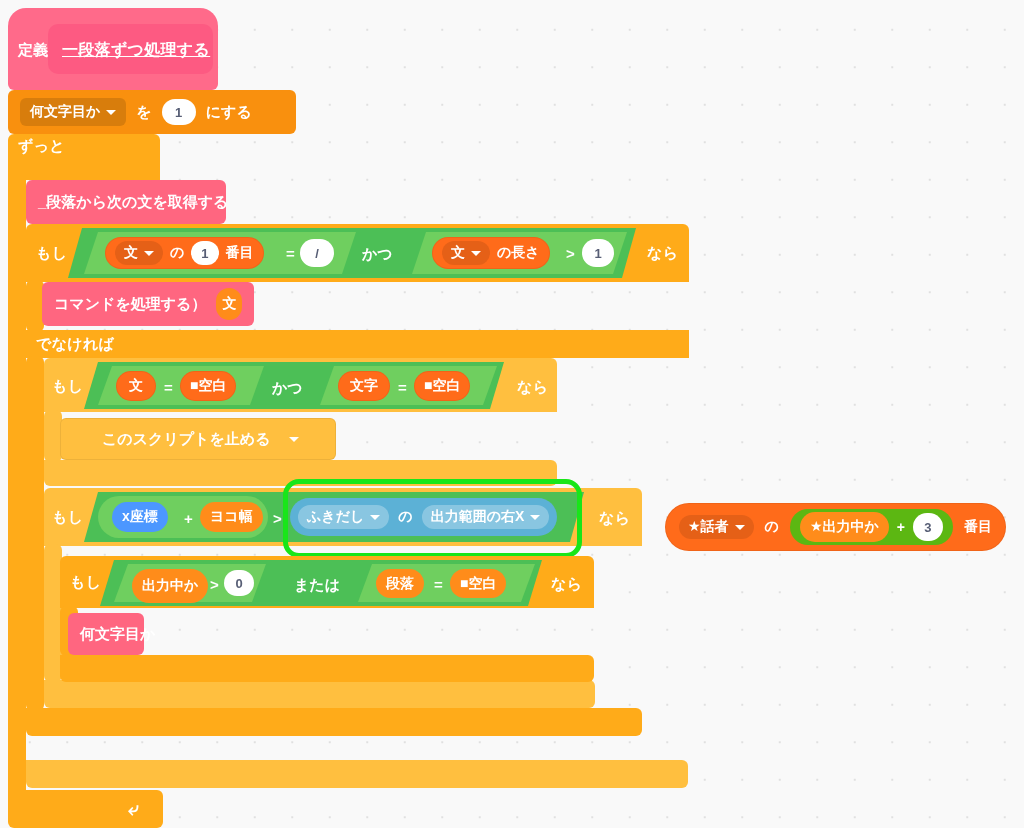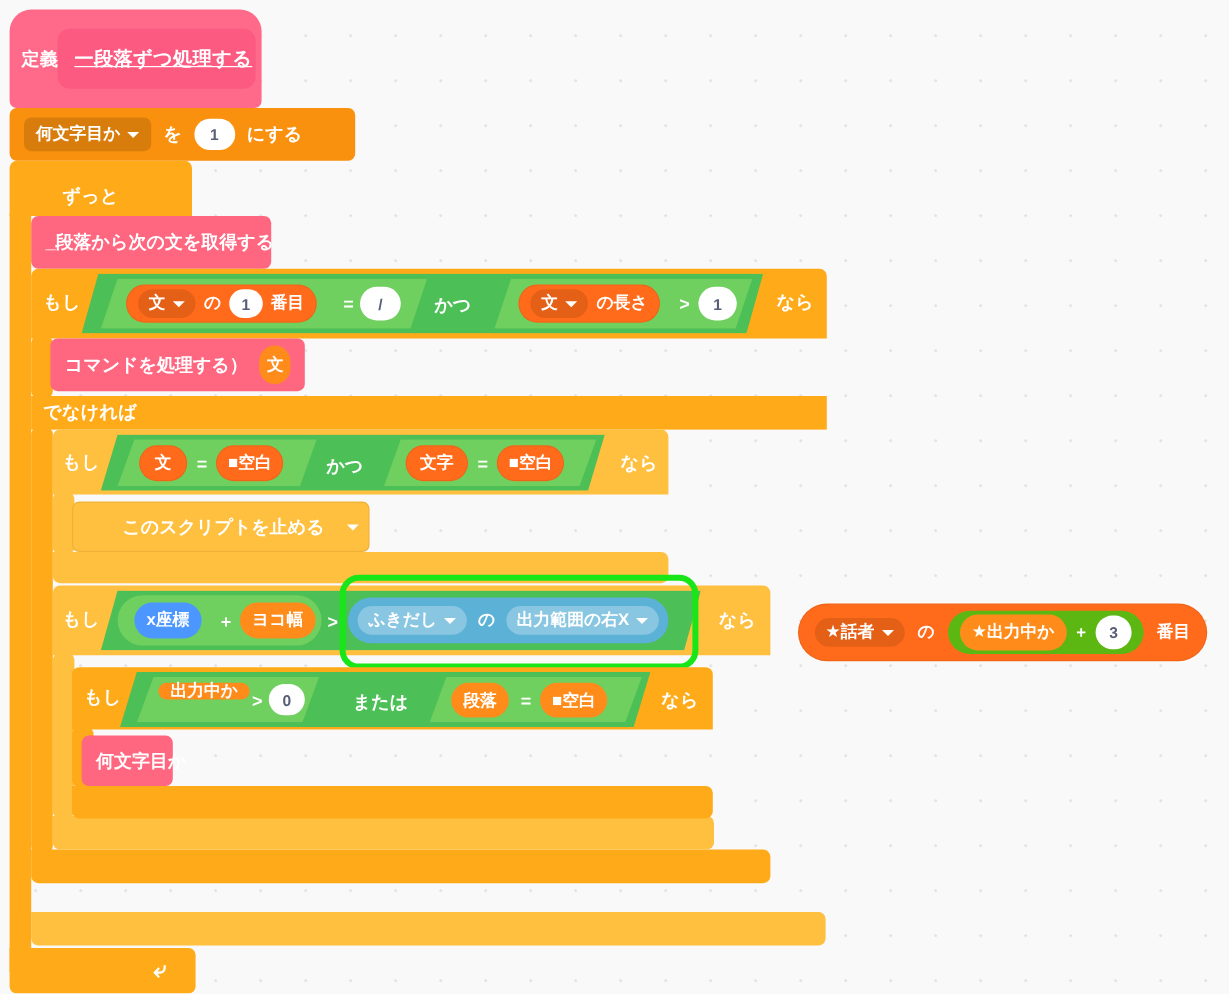--- a/index.html
+++ b/index.html
@@ -104,21 +104,21 @@
         <span>何文字目か</span>
         <span class="caret"></span>
       </div>
     </div>
     <span>を</span>
     <div class="oval num" style="position:relative;height:26px;min-width:34px;">1</div>
     <span>にする</span>
   </div>
 
   <div class="bar ctrl" style="left:8px;top:134px;width:152px;height:46px;background:#ffab19;border-radius:6px 6px 0 0;"></div>
-  <div class="txt" style="left:18px;top:156px;margin-left:34px;">ずっと</div>
+  <div class="txt" style="left:18px;top:138px;">ずっと</div>
 
   <div class="bar ctrl" style="left:8px;top:178px;width:18px;height:632px;background:#ffab19;border-radius:0;"></div>
 
   <div class="bar ctrl" style="left:8px;top:790px;width:155px;height:38px;background:#ffab19;border-radius:0 6px 6px 6px;"></div>
   <div class="loopicon" style="left:128px;top:798px;">⤷</div>
 
   <div class="stack pink" style="left:26px;top:180px;width:200px;height:44px;background:#ff6680;border-radius:6px;">
     <span>_段落から次の文を取得する</span>
   </div>
 
@@ -174,21 +174,21 @@
   <div class="hexlabel" style="position:absolute;left:164px;top:379px;">=</div>
   <div class="oval orange" style="left:180px;top:371px;height:30px;">■空白</div>
   <div class="hexlabel" style="position:absolute;left:272px;top:379px;">かつ</div>
   <div class="hex inner" style="left:320px;top:366px;width:177px;height:39px;background:#6fcf5f;"></div>
   <div class="oval orange" style="left:338px;top:371px;height:30px;min-width:52px;">文字</div>
   <div class="hexlabel" style="position:absolute;left:398px;top:379px;">=</div>
   <div class="oval orange" style="left:414px;top:371px;height:30px;">■空白</div>
   <div class="txt" style="left:517px;top:379px;">なら</div>
 
   <div class="bar" style="left:44px;top:410px;width:18px;height:52px;background:#ffbf3f;"></div>
-  <div class="stack stopblk" style="left:60px;top:418px;width:248px;height:42px;background:#ffbf3f;border-radius:6px;padding-left:42px;">
+  <div class="stack stopblk" style="left:60px;top:418px;width:276px;height:42px;background:#ffbf3f;border-radius:6px;padding-left:42px;">
     <span>このスクリプトを止める</span>
     <span class="caret" style="margin-left:8px;"></span>
   </div>
   <div class="bar" style="left:44px;top:460px;width:513px;height:26px;background:#ffbf3f;border-radius:0 6px 6px 6px;"></div>
 
   <div class="bar" style="left:44px;top:488px;width:598px;height:58px;background:#ffbf3f;border-radius:6px 6px 0 0;"></div>
   <div class="txt" style="left:52px;top:509px;">もし</div>
 
   <div class="hex outer" style="left:84px;top:492px;width:500px;height:50px;background:#4cbf56;"></div>
 
@@ -214,21 +214,21 @@
   <div class="highlight" style="left:283px;top:479px;width:299px;height:79px;"></div>
 
   <div class="bar" style="left:44px;top:544px;width:18px;height:138px;background:#ffbf3f;"></div>
   <div class="bar" style="left:44px;top:680px;width:551px;height:28px;background:#ffbf3f;border-radius:0 6px 6px 6px;"></div>
 
   <div class="bar" style="left:60px;top:556px;width:534px;height:52px;background:#ffab19;border-radius:6px 6px 0 0;"></div>
   <div class="txt" style="left:70px;top:574px;">もし</div>
 
   <div class="hex outer" style="left:100px;top:560px;width:442px;height:46px;background:#4cbf56;"></div>
   <div class="hex inner" style="left:114px;top:564px;width:152px;height:38px;background:#6fcf5f;"></div>
-  <div class="oval orange2" style="left:132px;top:569px;height:14px;background:#ff8c1a;">出力中か</div>
+  <div class="oval orange2" style="left:132px;top:569px;height:34px;background:#ff8c1a;">出力中か</div>
   <div class="hexlabel" style="position:absolute;left:210px;top:576px;">&gt;</div>
   <div class="oval num" style="left:224px;top:570px;height:26px;min-width:30px;">0</div>
   <div class="hexlabel" style="position:absolute;left:294px;top:576px;">または</div>
   <div class="hex inner" style="left:358px;top:564px;width:177px;height:38px;background:#6fcf5f;"></div>
   <div class="oval orange2" style="left:376px;top:569px;height:29px;background:#ff8c1a;">段落</div>
   <div class="hexlabel" style="position:absolute;left:434px;top:576px;">=</div>
   <div class="oval orange2" style="left:450px;top:569px;height:29px;background:#ff8c1a;">■空白</div>
   <div class="txt" style="left:551px;top:576px;">なら</div>
 
   <div class="bar" style="left:60px;top:606px;width:18px;height:50px;background:#ffab19;"></div>

